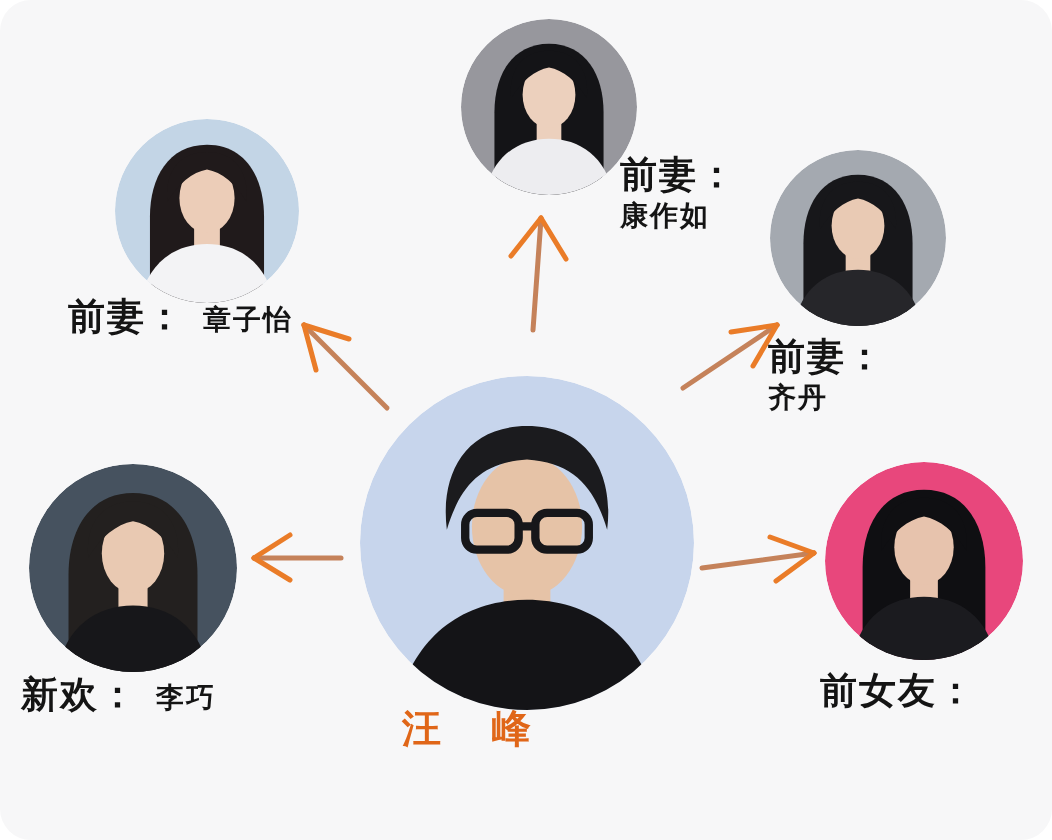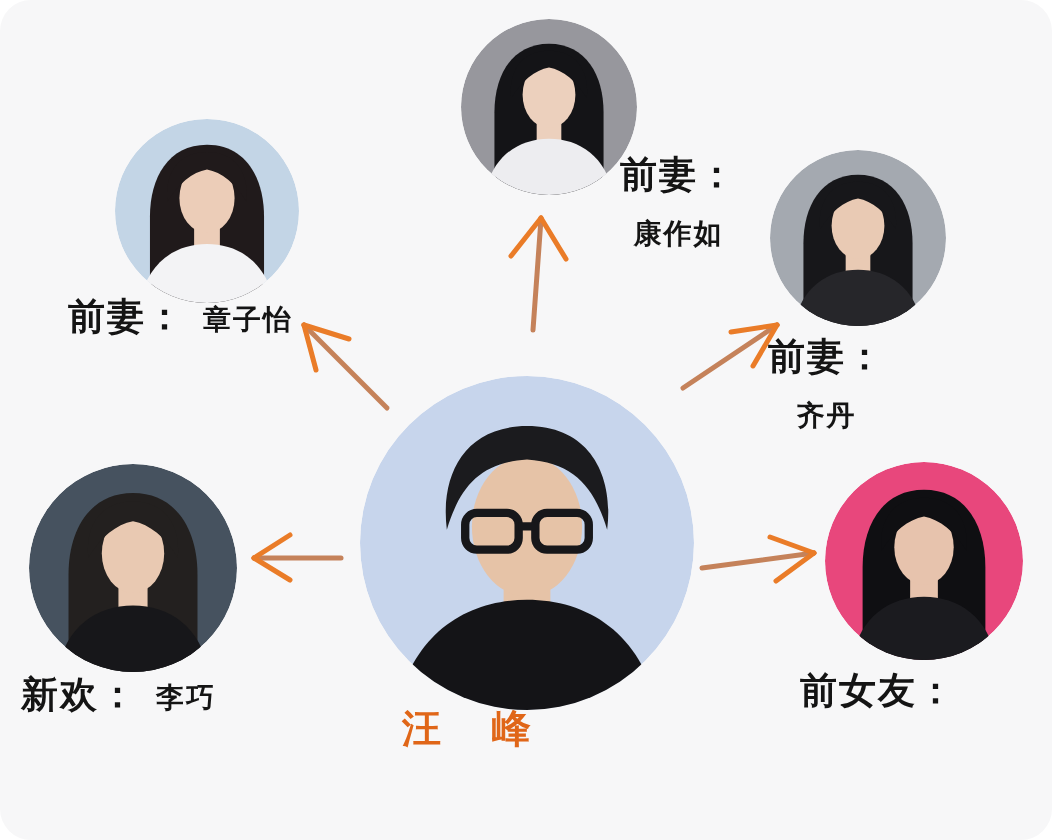--- a/index.html
+++ b/index.html
@@ -26,28 +26,28 @@
 
   .label{
     position:absolute;
     color:#141414;
     font-weight:bold;
     line-height:1.0;
     white-space:nowrap;
   }
   .rel{font-size:37px;letter-spacing:2px;}
   .nm{font-size:28px;letter-spacing:2px;}
-  .stack .nm{display:block;margin-top:27px;text-align:center;}
+  .stack .nm{display:block;margin-top:9px;}
   .inline-lab{display:flex;align-items:baseline;gap:18px;}
 
   .lab-kang {left:620px;top:156px;}
   .lab-zhang{left:68px; top:298px;}
   .lab-qi   {left:768px;top:338px;}
   .lab-li   {left:21px; top:676px;}
-  .lab-ge   {left:800px;top:672px;}
+  .lab-ge   {left:820px;top:672px;}
 
   .center-title{
     position:absolute;
     left:402px;top:709px;
     font-size:39px;
     font-weight:bold;
     letter-spacing:20px;
     line-height:1.0;
   }
   .arrow-layer{

